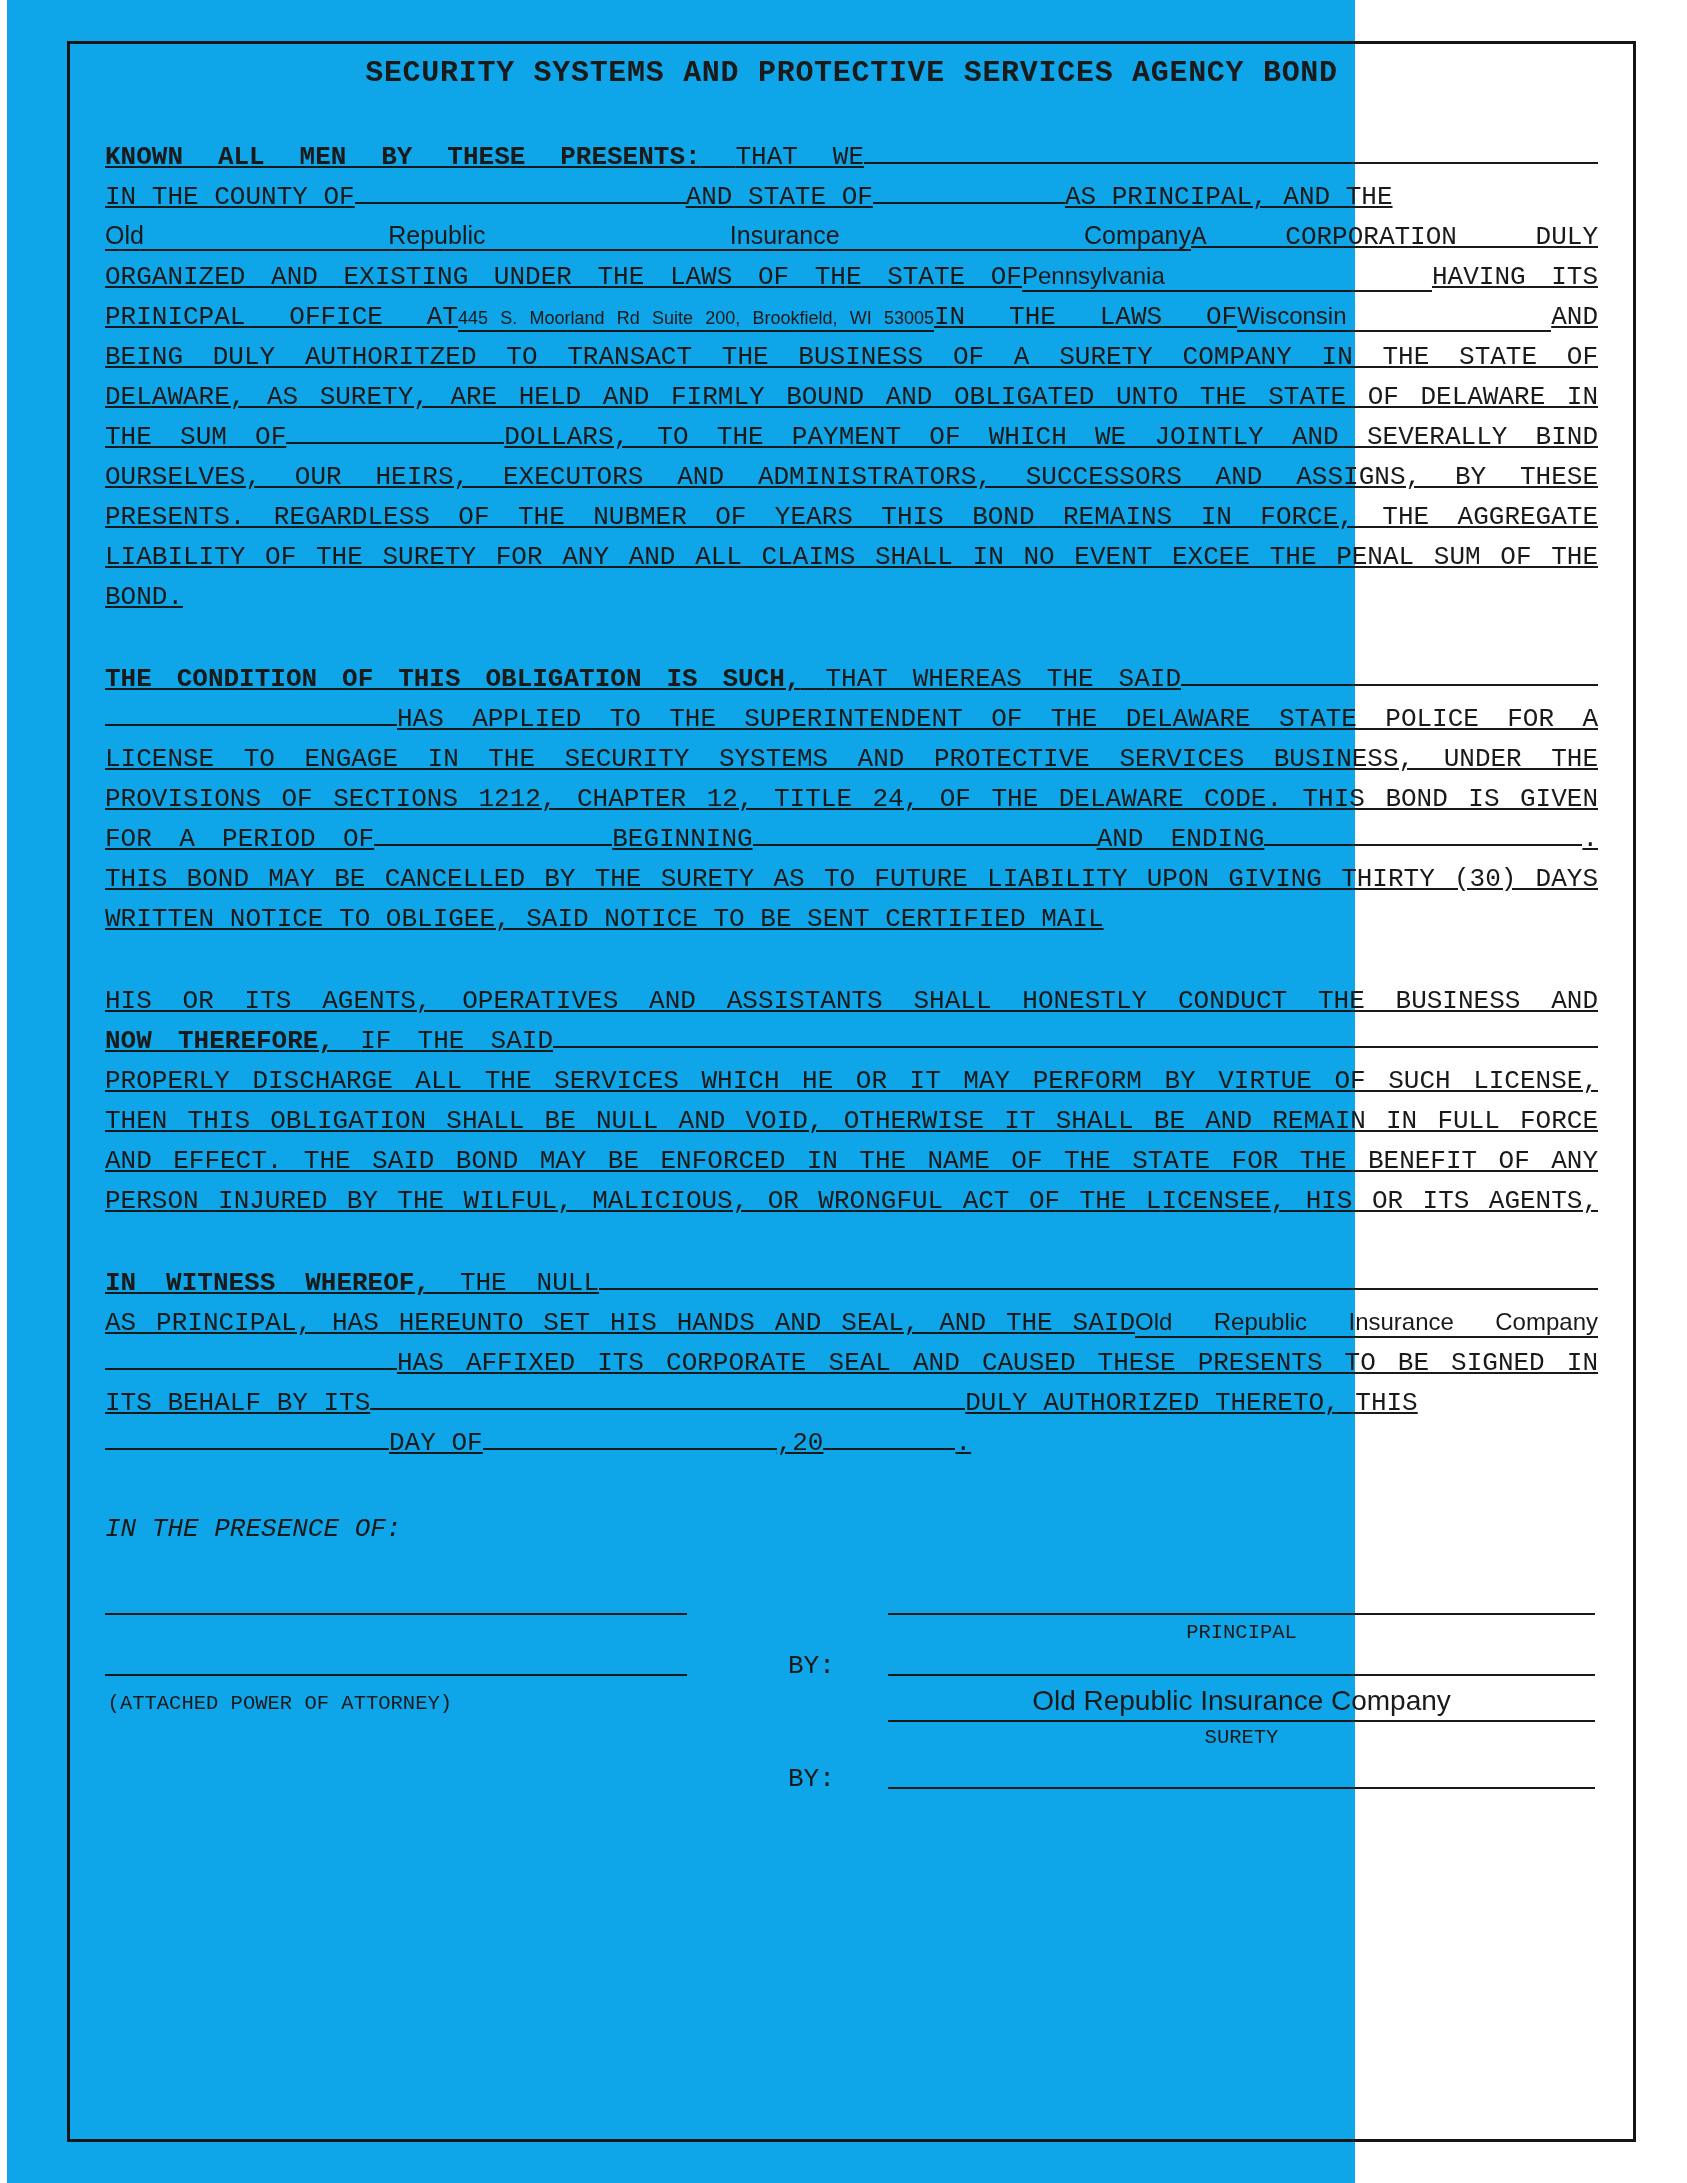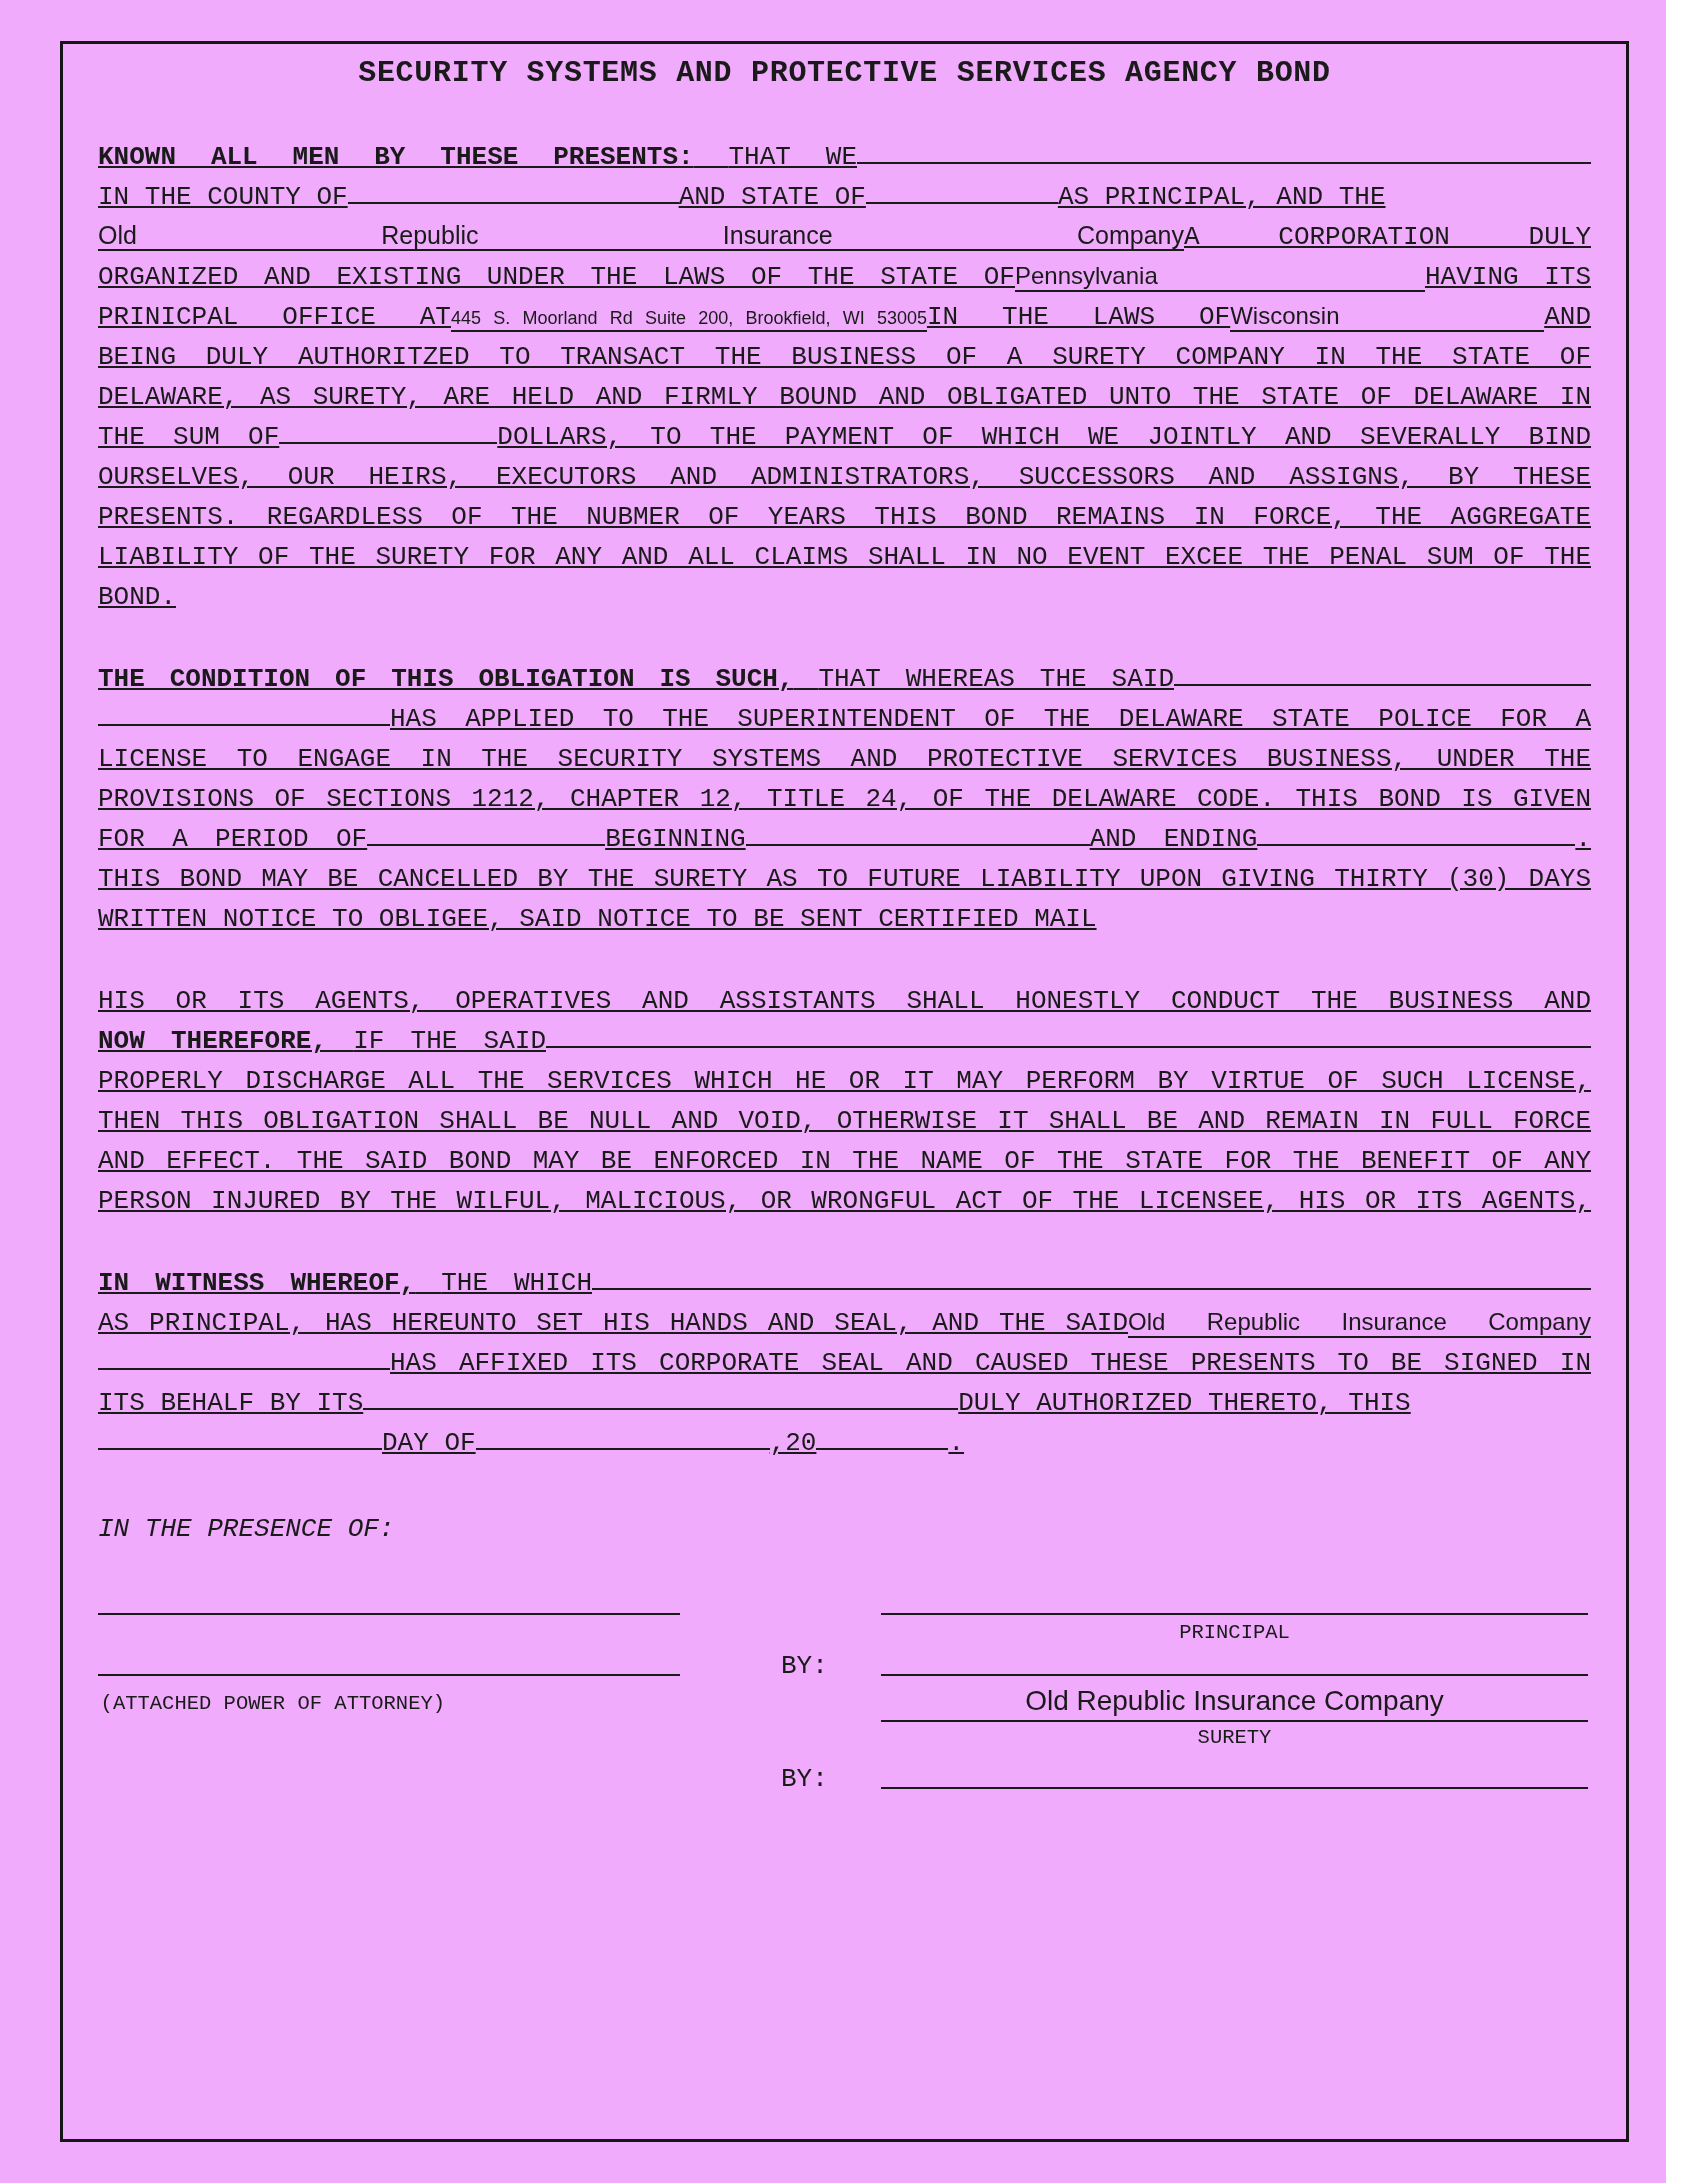--- a/index.html
+++ b/index.html
@@ -1,17 +1,17 @@
 <!DOCTYPE html>
 <html style="font-size:10.6px"><head>
 <meta charset="utf-8">
 <style>
   html,body{margin:0;padding:0;background:#ffffff;}
-  .page{position:relative;width:1666px;height:2183px;background:#f0abfc;
-        font-family:"Liberation Mono","DejaVu Sans Mono",monospace;color:#1a1a1a;}
+  .page{position:relative;width:1348px;height:2183px;background:#0ea5e9;
+        font-family:"Liberation Mono","DejaVu Sans Mono",monospace;color:#1a1a1a;margin-left:7px;}
   .frame{position:absolute;left:60px;top:41px;width:1569px;height:2101px;
          border:3.3px solid #161616;box-sizing:border-box;padding:9.3px 35px 0 35px;}
   .title{text-align:center;font-weight:bold;font-size:30px;letter-spacing:0.7px;
          line-height:40px;margin-bottom:44px;}
   .para{margin:0 0 42px 0;text-decoration:underline;}
   .line{font-size:26px;line-height:40px;text-align:justify;text-align-last:justify;}
   .line.end{text-align-last:left;}
   .bh{font-weight:bold;}
   .blank{display:inline-block;vertical-align:baseline;border-bottom:2px solid #1a1a1a;height:2.6px;}
   .blank.filled{height:auto;}
@@ -71,21 +71,21 @@
     <div class="para">
       <div class="line">HIS OR ITS AGENTS, OPERATIVES AND ASSISTANTS SHALL HONESTLY CONDUCT THE BUSINESS AND</div>
       <div class="line"><span class="bh">NOW THEREFORE,</span> <span>IF THE SAID</span><span class="blank b-nowsaid"></span></div>
       <div class="line">PROPERLY DISCHARGE ALL THE SERVICES WHICH HE OR IT MAY PERFORM BY VIRTUE OF SUCH LICENSE,</div>
       <div class="line">THEN THIS OBLIGATION SHALL BE NULL AND VOID, OTHERWISE IT SHALL BE AND REMAIN IN FULL FORCE</div>
       <div class="line">AND EFFECT.  THE SAID BOND MAY BE ENFORCED IN THE NAME OF THE STATE FOR THE BENEFIT OF ANY</div>
       <div class="line">PERSON INJURED BY THE WILFUL, MALICIOUS, OR WRONGFUL ACT OF THE LICENSEE, HIS OR ITS AGENTS,</div>
     </div>
 
     <div class="para">
-      <div class="line"><span class="bh">IN WITNESS WHEREOF,</span> <span>THE WHICH</span><span class="blank b-witsaid"></span></div>
+      <div class="line"><span class="bh">IN WITNESS WHEREOF,</span> <span>THE NULL</span><span class="blank b-witsaid"></span></div>
       <div class="line"><span>AS PRINCIPAL, HAS HEREUNTO SET HIS HANDS AND SEAL, AND THE SAID</span><span class="blank filled b-suretyco"><span class="fill">Old Republic Insurance Company</span></span></div>
       <div class="line"><span class="blank b-affix"></span><span>HAS AFFIXED ITS CORPORATE SEAL AND CAUSED THESE PRESENTS TO BE SIGNED IN</span></div>
       <div class="line end"><span>ITS BEHALF BY ITS</span><span class="blank b-behalf"></span><span>DULY AUTHORIZED THERETO, THIS</span></div>
       <div class="line end"><span class="blank b-day1"></span><span>DAY OF</span><span class="blank b-dayof"></span><span>,20</span><span class="blank b-year"></span><span>.</span></div>
     </div>
 
     <div class="presence">IN THE PRESENCE OF:</div>
 
     <div class="sig">
       <div class="rule" style="left:0;top:34px;width:582px;"></div>

